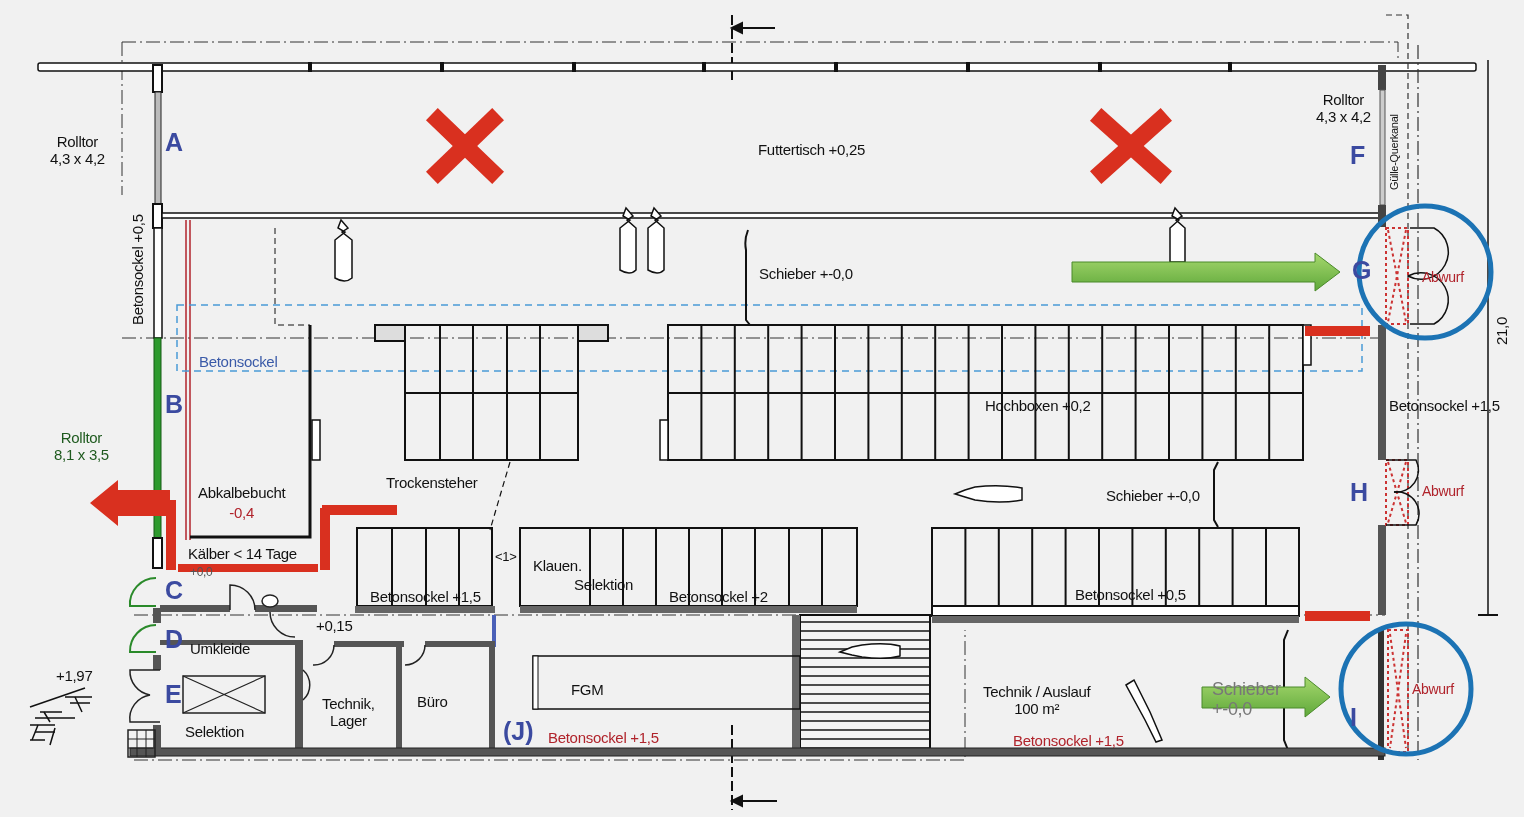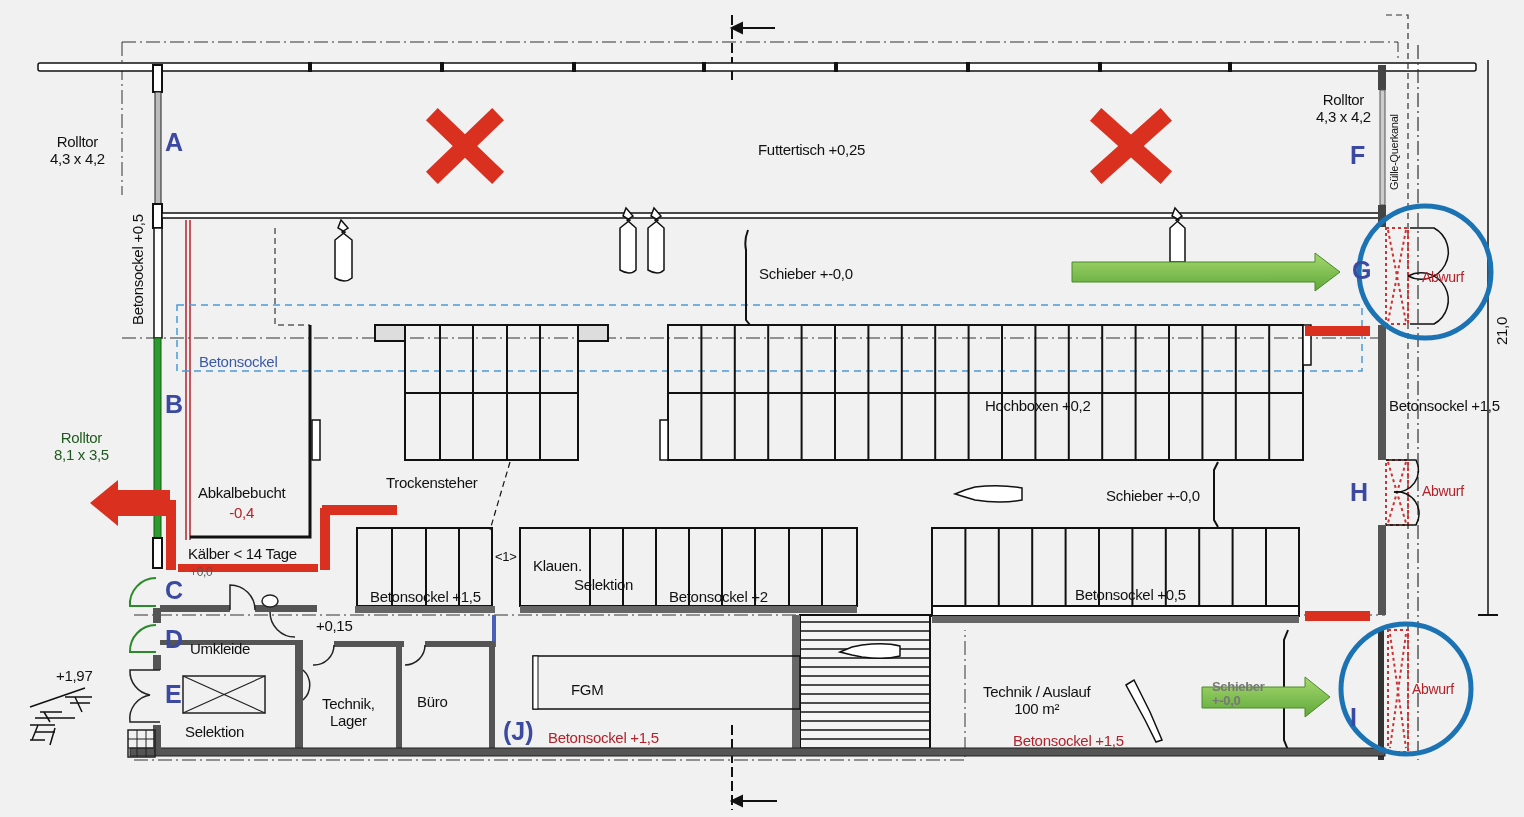--- a/index.html
+++ b/index.html
@@ -335,21 +335,21 @@
 </div>
 <div class="lbl" style="left:417px;top:694px;">Büro</div>
 <div class="lbl" style="left:571px;top:682px;">FGM</div>
 <div class="lbl red" style="left:548px;top:730px;">Betonsockel +1,5</div>
 
 <div class="lbl center" style="left:983px;top:684px;">
   <div>Technik / Auslauf</div>
   <div>100 m²</div>
 </div>
 <div class="lbl red" style="left:1013px;top:733px;">Betonsockel +1,5</div>
-<div class="lbl" style="left:1212px;top:680px;color:#777;font-size:13px;font-weight:bold;">
+<div class="lbl" style="left:1212px;top:680px;color:#777;font-size:18px;">
   <div>Schieber</div>
   <div>+-0,0</div>
 </div>
 
 <div class="lbl red" style="left:1422px;top:270px;font-size:14px;">Abwurf</div>
 <div class="lbl red" style="left:1422px;top:484px;font-size:14px;">Abwurf</div>
 <div class="lbl red" style="left:1412px;top:682px;font-size:14px;">Abwurf</div>
 <div class="lbl" style="left:56px;top:668px;">+1,97</div>
 
 <div class="gate" style="left:165px;top:128px;">A</div>

